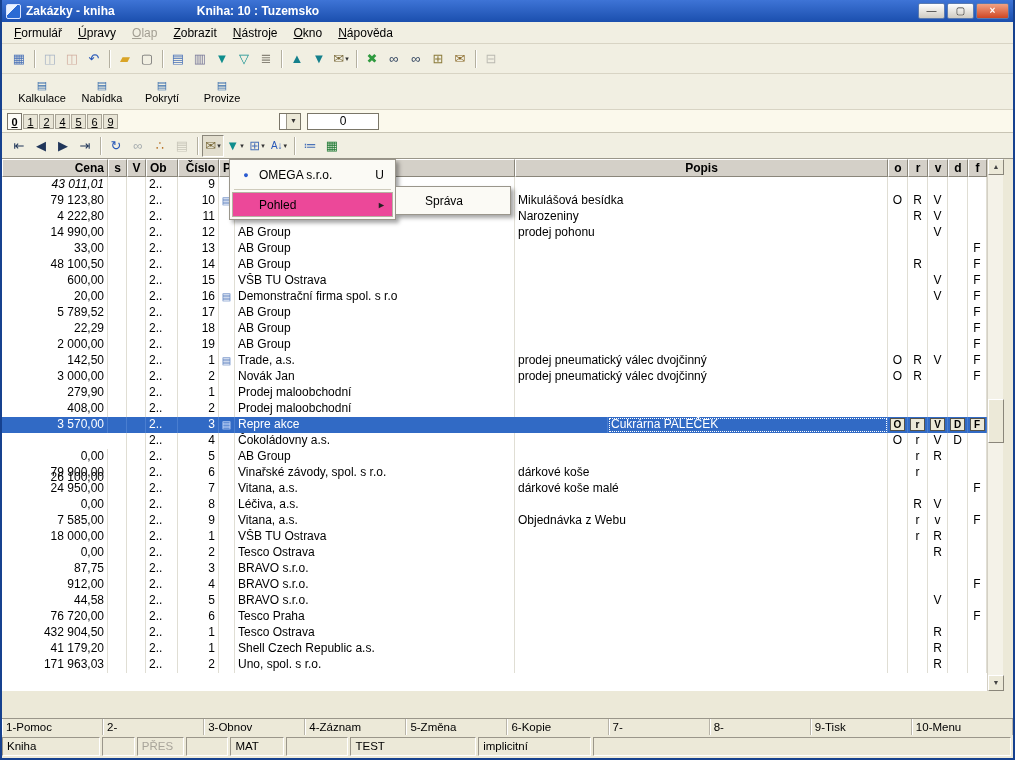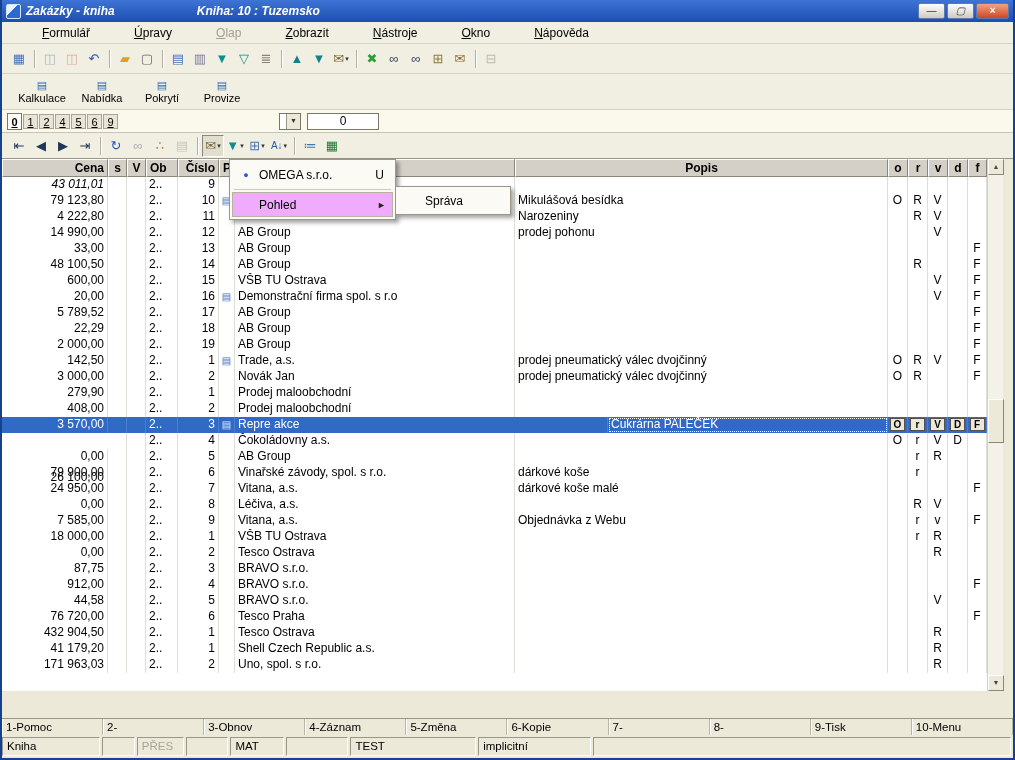--- a/index.html
+++ b/index.html
@@ -5,34 +5,34 @@
   * { margin:0; padding:0; box-sizing:border-box; cursor:default; }
   html,body { width:1015px; height:760px; overflow:hidden; }
   body { font-family:"Liberation Sans", sans-serif; font-size:12px; background:#ECE9D8; color:#000; }
 
   .window { position:relative; width:1015px; height:760px;
     border-left:2px solid #16418f; border-right:2px solid #16418f; border-bottom:2px solid #16418f;
     display:flex; flex-direction:column; background:#ECE9D8; }
 
   
   .titlebar { height:22px; background:linear-gradient(#3e74d6,#1b4fae); display:flex; align-items:center;
-    color:#fff; padding:0 4px; flex:0 0 22px;font-style:italic; }
+    color:#fff; padding:0 4px; flex:0 0 22px; }
   .app-icon { width:15px; height:15px; border-radius:2px; background:linear-gradient(135deg,#eaf2ff 40%,#2a6ad4 40%);
     border:1px solid #d8e4ff; margin-right:5px; }
   .title-text { font-weight:bold; }
   .book-label { font-weight:bold; margin-left:82px; }
   .win-buttons { margin-left:auto; display:flex; gap:2px; }
   .win-btn { width:27px; height:16px; background:linear-gradient(#fefefe,#cfcbc2); border:1px solid #5a7ab0;
     border-radius:2px; font-size:10px; line-height:13px; text-align:center; color:#333; }
   .win-btn.close { width:33px; background:linear-gradient(#f3a283,#cf4724); color:#fff; font-weight:bold; }
 
   
   .menubar { height:22px; flex:0 0 22px; display:flex; align-items:center; padding-left:4px;
     background:#F1EFE2; border-bottom:1px solid #d8d4c4; }
-  .mb-item { padding:3px 8px;margin-left:28px; }
+  .mb-item { padding:3px 8px; }
   .mb-item.disabled { color:#a29e92; }
 
   
   .toolbar1 { height:30px; flex:0 0 30px; display:flex; align-items:center; padding-left:6px;
     background:#F1EFE2; border-bottom:1px solid #d8d4c4; }
   .tb-btn { width:22px; height:22px; display:flex; align-items:center; justify-content:center; font-size:13px; }
   .tb-btn .glyph { line-height:1; }
   .tb-btn.disabled { opacity:.4; }
   .tb-btn.pressed { border:1px solid; border-color:#8a867a #fff #fff #8a867a; background:#E2DECE; }
   .dd-arrow { font-size:7px; color:#333; margin-left:1px; }
@@ -87,21 +87,21 @@
     border-color:#fff #8a867a #8a867a #fff; font-size:7px; text-align:center; line-height:14px; color:#444; }
   .vs-up { top:0; } .vs-down { bottom:0; }
   .vs-thumb { position:absolute; left:0; top:240px; width:16px; height:44px; background:#ECE9D8;
     border:1px solid; border-color:#fff #8a867a #8a867a #fff; }
   .grid-right-gutter { position:absolute; top:0; right:0; width:10px; height:532px; background:#ECE9D8; }
 
   
   .popup-menu { position:absolute; left:227px; top:159px; width:167px; background:#FBFAF5;
     border:1px solid #9a968c; box-shadow:3px 3px 4px rgba(0,0,0,.35); padding:2px; z-index:40; }
   .pm-item { height:25px; display:flex; align-items:center; gap:4px; padding:0 5px; }
-  .pm-item.hot { background:#f0abfc; outline:1px solid #b6b2a2; outline-offset:-1px; }
+  .pm-item.hot { background:#ec4899; outline:1px solid #b6b2a2; outline-offset:-1px; }
   .pm-icon { width:18px; text-align:center; font-size:9px; }
   .pm-shortcut { margin-left:auto; padding-right:4px; }
   .pm-arrow { margin-left:auto; font-size:9px; color:#222; padding-right:2px; }
   .pm-sep { height:1px; background:#cfcbbc; margin:2px 2px; }
   .popup-submenu { position:absolute; left:393px; top:186px; width:116px; background:#FBFAF5;
     border:1px solid #9a968c; box-shadow:3px 3px 4px rgba(0,0,0,.35); padding:2px; z-index:41; }
   .popup-submenu .pm-item { height:23px; }
 
   
   .spacer { flex:1; }

